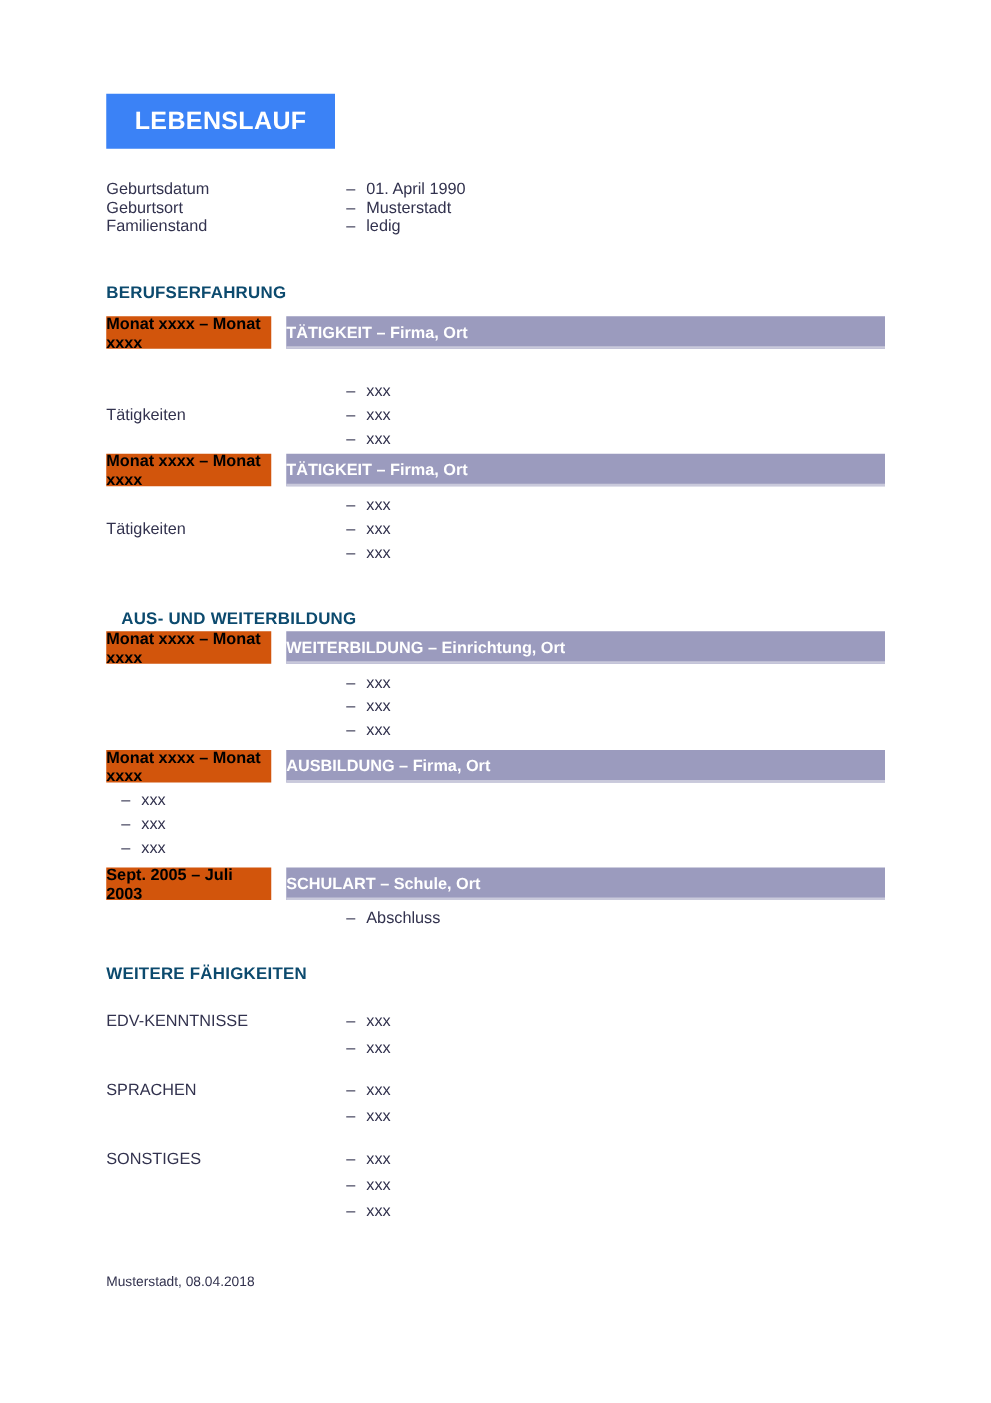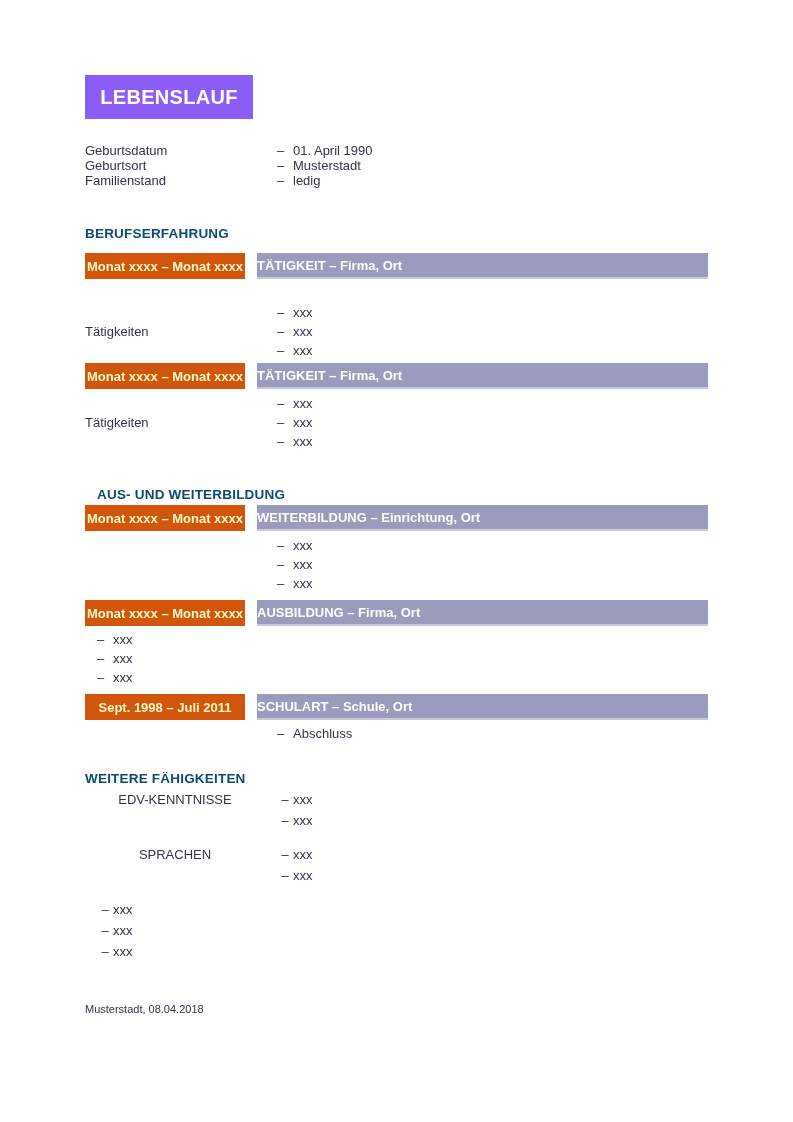--- a/index.html
+++ b/index.html
@@ -22,22 +22,22 @@
   }
 
   
   .header-row {
     margin-top: 75px;
     display: flex;
     gap: 12px;
     height: 44px;
   }
   .header-title-box {
-    width: 168px;
-    background: #8b5cf6;
+    width: 183px;
+    background: #3b82f6;
     color: #fff;
     font-weight: bold;
     font-size: 20px;
     letter-spacing: 0.3px;
     display: flex; align-items: center; justify-content: center;
     flex: none;
   }
   .header-name-box {
     flex: 1;
     background: #9b9bbe;
@@ -90,24 +90,24 @@
   
   .bar-row {
     display: flex;
     gap: 12px;
     height: 26px;
   }
   .mt-bar-first { margin-top: 12px; }
   .mt-bar { margin-top: 7px; }
   .mt-bar-tight { margin-top: 3px; }
   .period-box {
-    width: 160px;
+    width: 132px;
     flex: none;
     background: #d2550c;
-    color: #fef9c3;
+    color: #000000;
     font-weight: bold;
     font-size: 13px;
     display: flex; align-items: center; justify-content: center;
   }
   .title-bar {
     flex: 1;
     background: #9b9bbe;
     color: #fff;
     font-weight: bold;
     font-size: 13px;
@@ -122,21 +122,21 @@
   .entry-body .side-label { line-height: 19px; }
   .gap-lg { margin-top: 24px; }
   .gap-sm { margin-top: 5px; }
   .gap-xs { margin-top: 4px; }
   .label-second-line { padding-top: 19px; }
 
   
   .skill-group { margin-bottom: 13px; }
   .skill-group .side-label { line-height: 21px; }
   .skill-group .dash-item { line-height: 21px; }
-  .skills-body { margin-top: 3px; text-align: center; }
+  .skills-body { margin-top: 20px; }
 
   
   .footer-sign {
     margin-top: 40px;
     font-size: 11px;
     line-height: 15px;
   }
 </style>
 </head>
 <body>
@@ -257,21 +257,21 @@
           <span>xxx</span>
         </div>
         <div class="dash-item">
           <span class="dash">–</span>
           <span>xxx</span>
         </div>
       </div>
     </div>
 
     <div class="bar-row mt-bar">
-      <div class="period-box">Sept. 1998 – Juli 2011</div>
+      <div class="period-box">Sept. 2005 – Juli 2003</div>
       <div class="title-bar">SCHULART – Schule, Ort</div>
     </div>
     <div class="two-col entry-body gap-xs">
       <div class="side-label"></div>
       <div>
         <div class="dash-item">
           <span class="dash">–</span>
           <span>Abschluss</span>
         </div>
       </div>
@@ -302,20 +302,21 @@
             <span>xxx</span>
           </div>
           <div class="dash-item">
             <span class="dash">–</span>
             <span>xxx</span>
           </div>
         </div>
       </div>
 
       <div class="two-col skill-group">
+        <div class="side-label">SONSTIGES</div>
         <div>
           <div class="dash-item">
             <span class="dash">–</span>
             <span>xxx</span>
           </div>
           <div class="dash-item">
             <span class="dash">–</span>
             <span>xxx</span>
           </div>
           <div class="dash-item">

